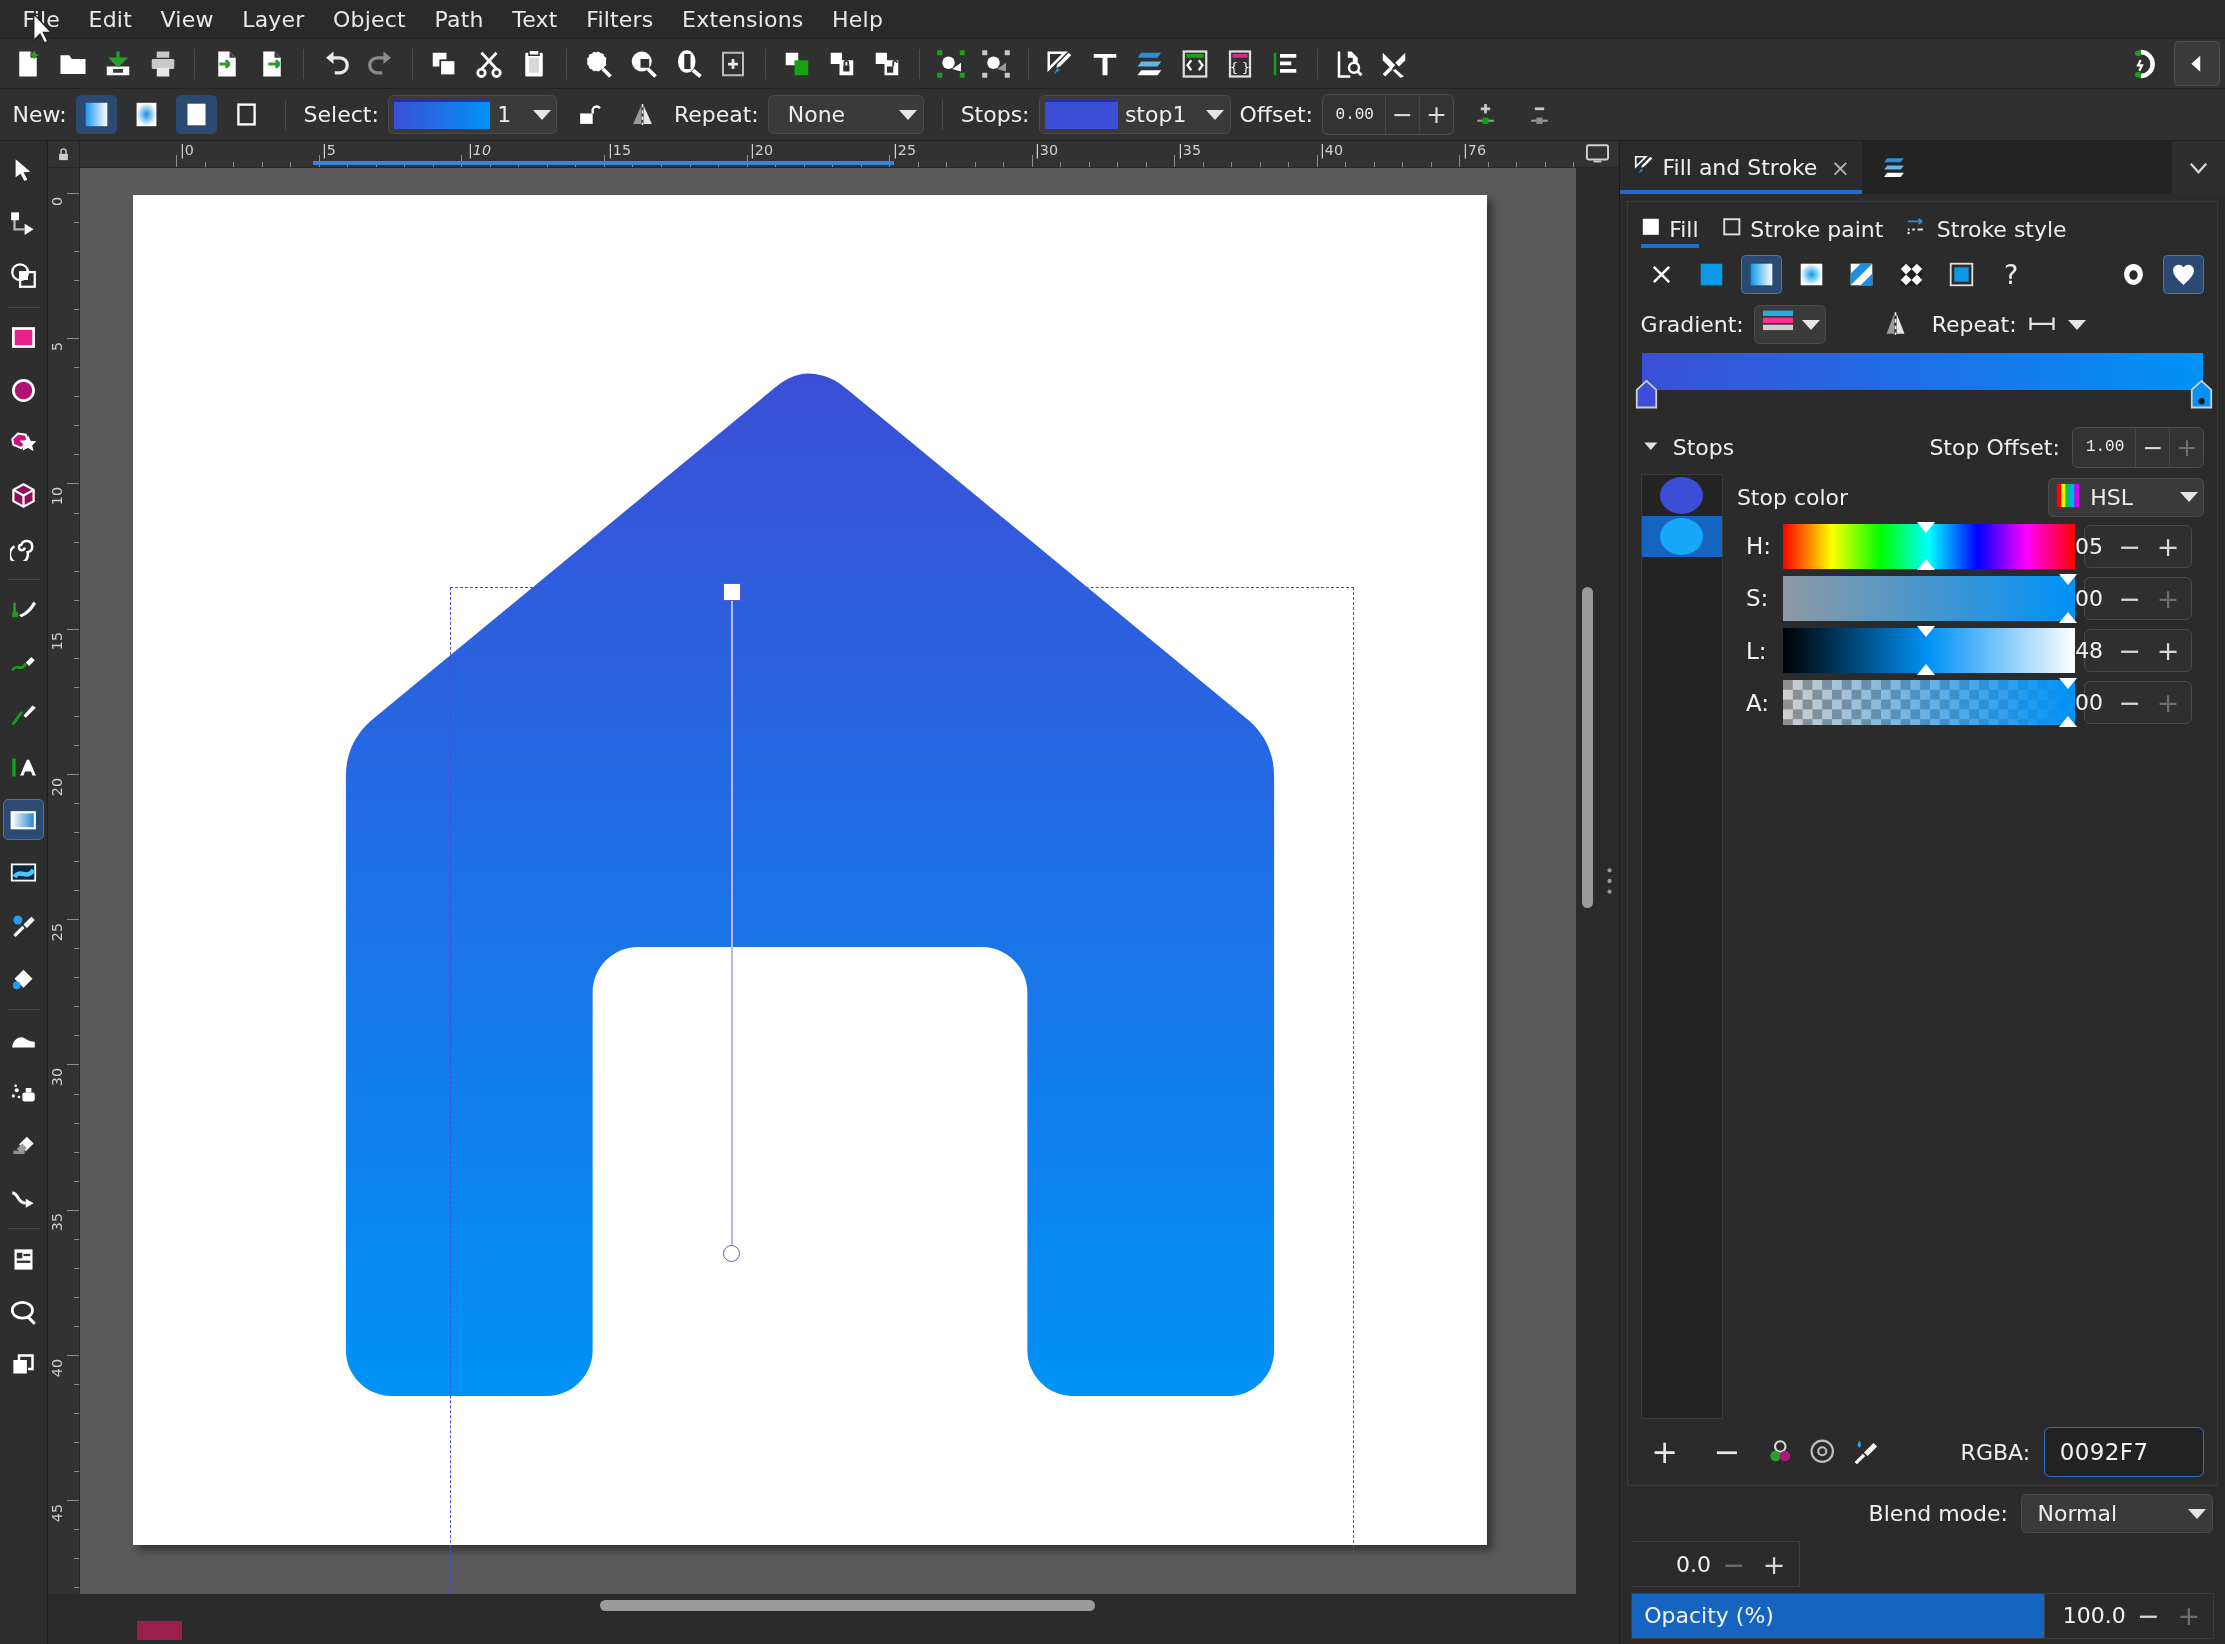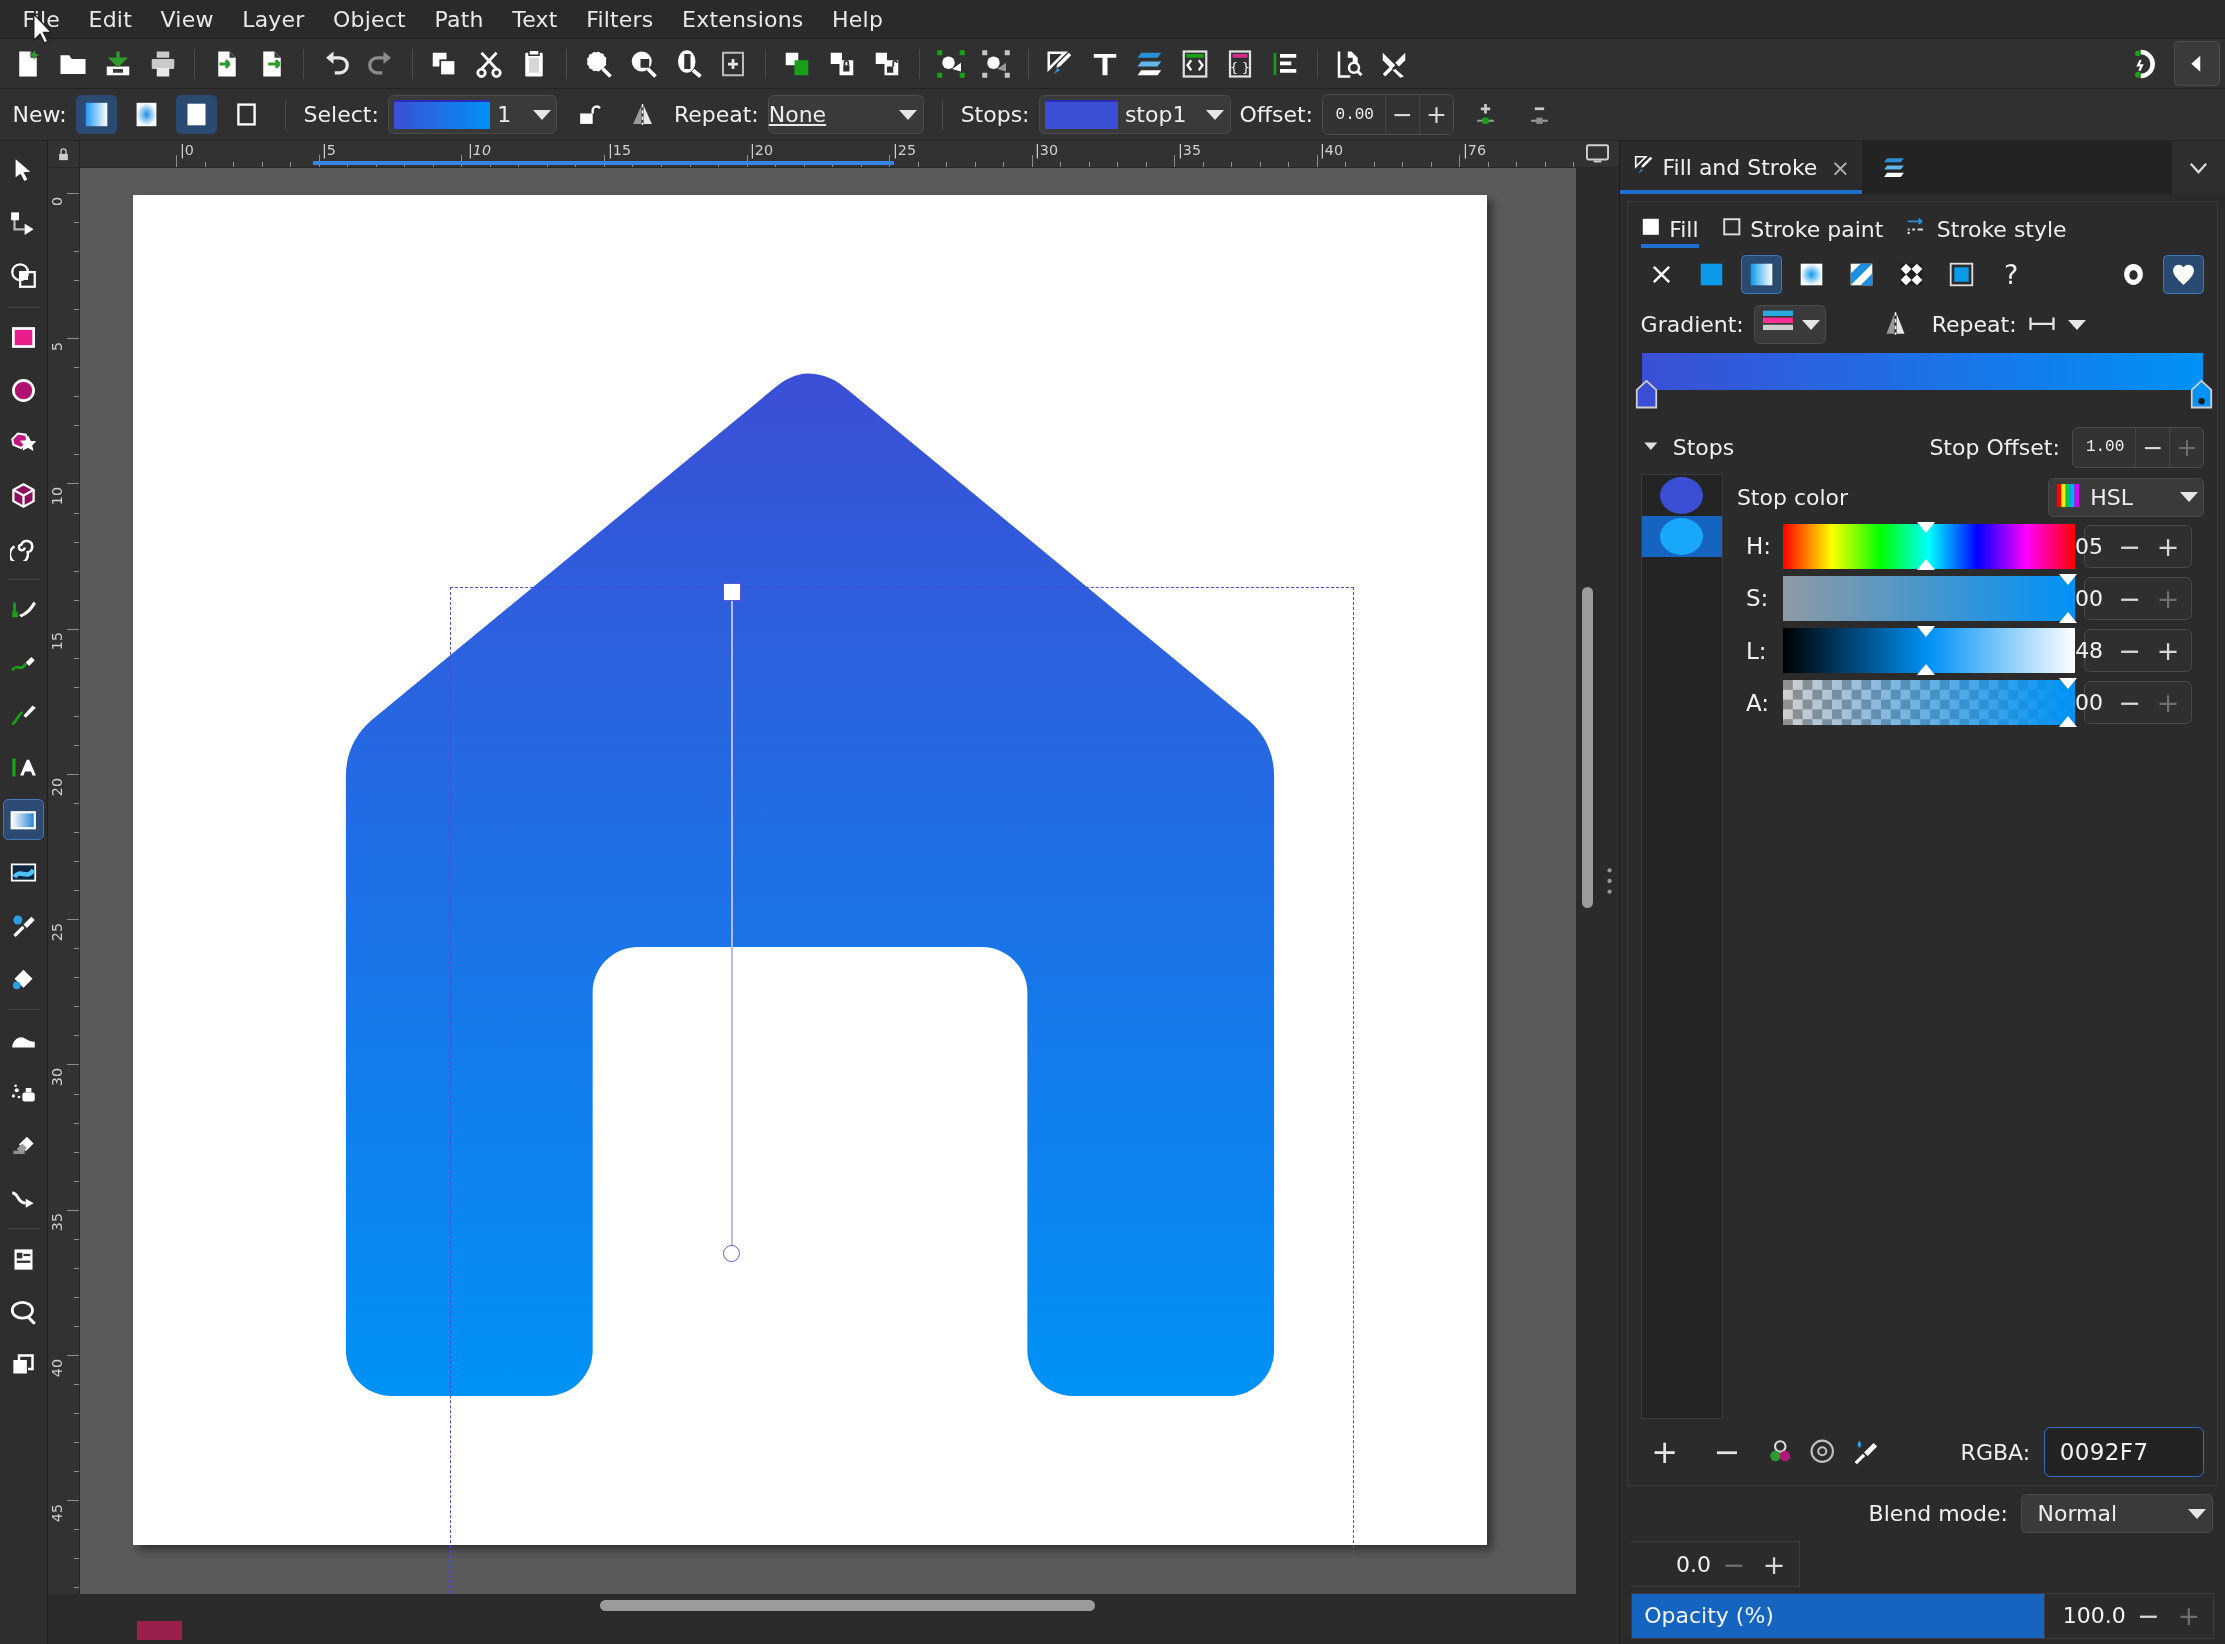--- a/index.html
+++ b/index.html
@@ -447,21 +447,21 @@
         </svg>
     </div>
     <div class="cbtn">
       <svg width="25" height="25" viewBox="0 0 24 24">
           <path d="M11 3v18H3z" fill="#9a9a9a"></path>
           <path d="M13 3v18h8z" fill="#e6e6e6"></path>
           <path d="M12 2v20" stroke="#fff" stroke-width="1.4" stroke-dasharray="3 3"></path>
         </svg>
     </div>
     <div class="olabel">Repeat:</div>
-    <div class="combo" style="min-width:156px;padding-left:0;text-decoration:underline;">
+    <div class="combo" style="min-width:156px;padding-left:19px;">
       <div class="txt">None</div>
       <div class="caret" style="margin-left:auto;"></div>
     </div>
     <div class="csep"></div>
     <div class="olabel">Stops:</div>
     <div class="combo" style="min-width:192px;">
       <div style="width:73px;height:28.5px;background:#3b4fd6;border-top:2.7px solid #2b2bb8;"></div>
       <div class="txt">stop1</div>
       <div class="caret" style="margin-left:auto;"></div>
     </div>

